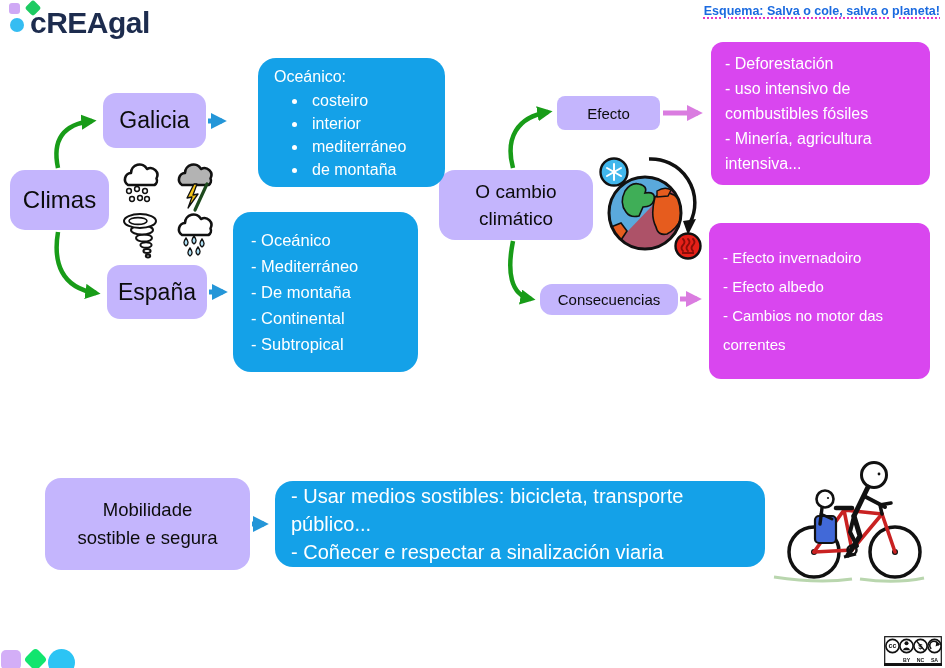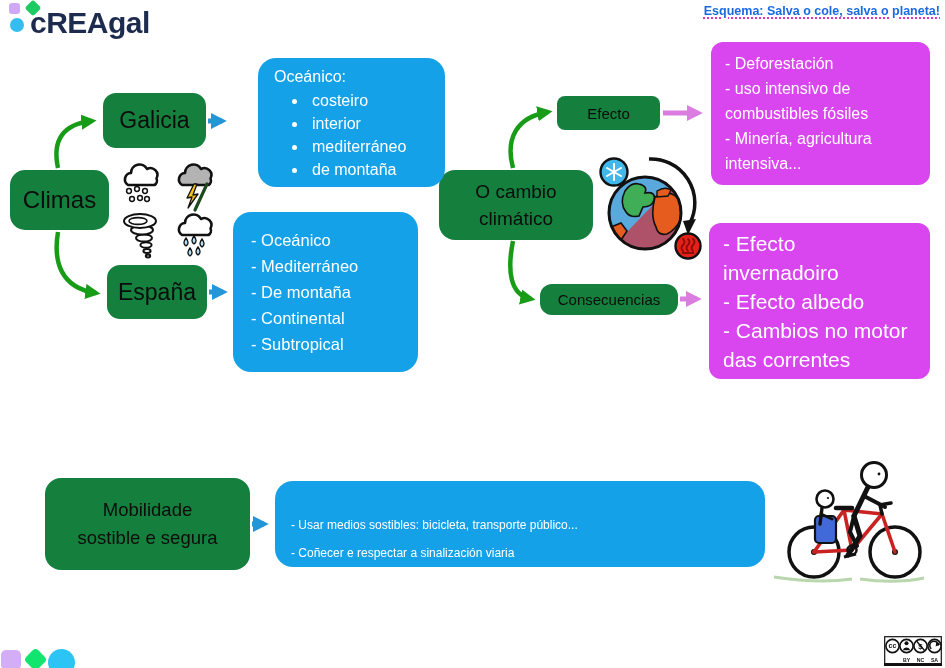--- a/index.html
+++ b/index.html
@@ -3,21 +3,21 @@
 <meta charset="utf-8">
 <style>
   html,body{margin:0;padding:0;}
   body{
     width:945px;height:668px;position:relative;overflow:hidden;background:#ffffff;
     font-family:"Liberation Sans","DejaVu Sans",sans-serif;
   }
   .abs{position:absolute;}
   
   .gnode{
-    position:absolute;background:#15803d;border-radius:13px;
+    position:absolute;background:#c4b5fd;border-radius:13px;
     display:flex;flex-direction:column;align-items:center;justify-content:center;
     color:#0c0c0c;text-align:right;
   }
   
   .dbox{position:absolute;color:#ffffff;box-sizing:border-box;}
   .bluebox{background:#14a1e8;border-radius:18px;}
   .magbox{background:#d946ef;border-radius:12px;}
   .vcenter{display:flex;flex-direction:column;justify-content:center;}
   .bbox1{padding:7px 10px 6px 16px;font-size:16px;line-height:23px;}
   .bbox1 ul{margin:1px 0 0 0;padding-left:34px;list-style:disc;}
@@ -90,27 +90,27 @@
   <div>- Continental</div>
   <div>- Subtropical</div>
 </div>
 
 <div class="dbox magbox vcenter" style="left:711px;top:42px;width:219px;height:143px;font-size:16px;line-height:25px;padding:0 8px 0 14px;">
   <div>- Deforestación</div>
   <div>- uso intensivo de combustibles fósiles</div>
   <div>- Minería, agricultura intensiva...</div>
 </div>
 
-<div class="dbox magbox vcenter" style="left:709px;top:223px;width:221px;height:156px;font-size:21px;line-height:29px;padding:0 20px 0 14px;">
+<div class="dbox magbox vcenter" style="left:709px;top:223px;width:221px;height:156px;font-size:15px;line-height:29px;padding:0 20px 0 14px;">
   <div>- Efecto invernadoiro</div>
   <div>- Efecto albedo</div>
   <div>- Cambios no motor das correntes</div>
 </div>
 
-<div class="dbox bluebox vcenter" style="left:275px;top:481px;width:490px;height:86px;font-size:12px;line-height:28px;padding-left:16px;justify-content:flex-end;">
+<div class="dbox bluebox vcenter" style="left:275px;top:481px;width:490px;height:86px;font-size:20px;line-height:28px;padding-left:16px;">
   <div>- Usar medios sostibles: bicicleta, transporte público...</div>
   <div>- Coñecer e respectar a sinalización viaria</div>
 </div>
 
 <svg class="abs" style="left:117px;top:156px;" width="106" height="104" viewBox="0 0 106 104">
 
   <g transform="translate(3,2)">
     <path d="M8,27 a6.5,6.5 0 0 1 3,-12 a8.5,8.5 0 0 1 16,-4 a7,7 0 0 1 9.5,9.5 a5,5 0 0 1 -2,6.5 z" fill="#ffffff" stroke="#111" stroke-width="2.6" stroke-linejoin="round"></path>
     <g fill="#fff" stroke="#111" stroke-width="1.5">
       <circle cx="9" cy="33" r="2.4"></circle>

